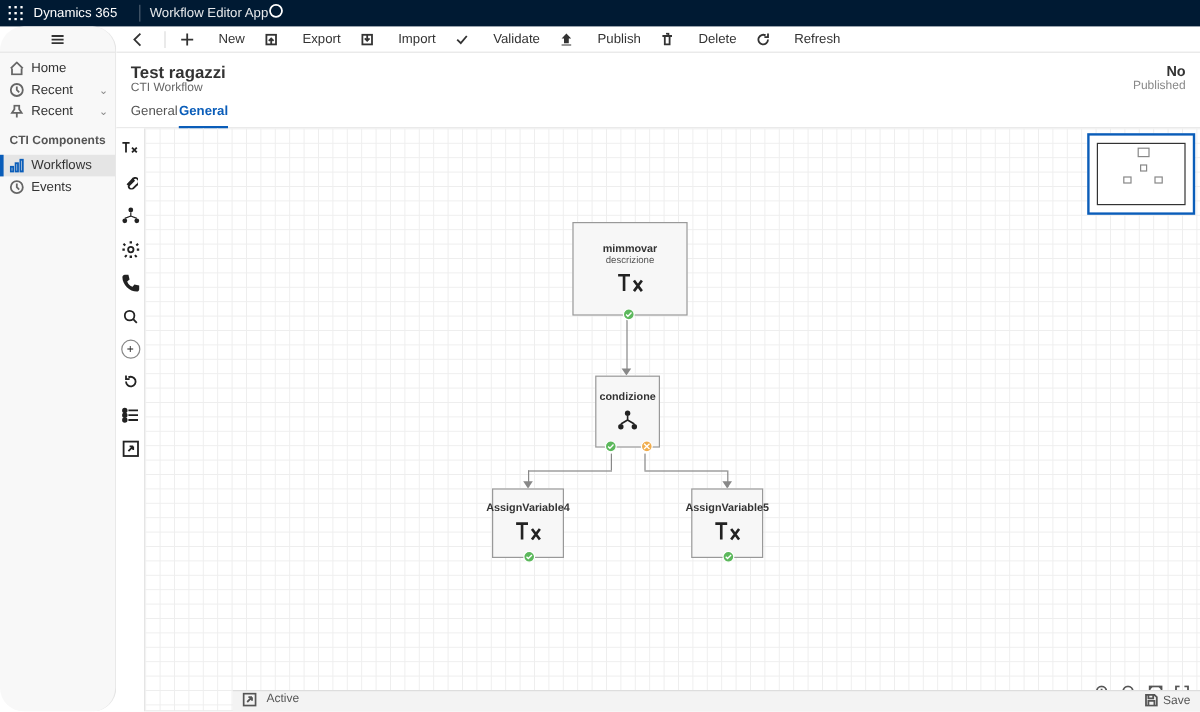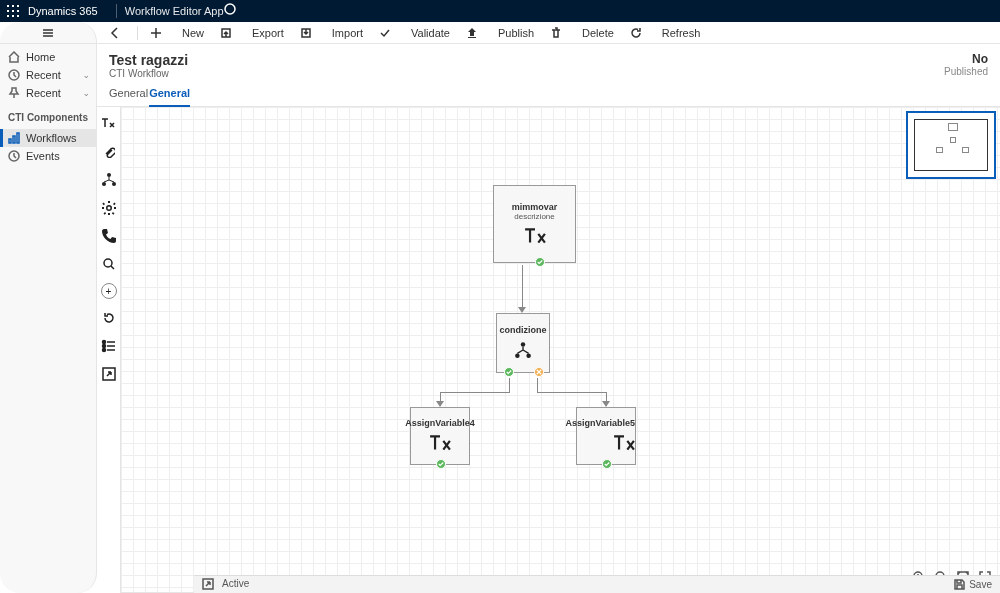--- a/index.html
+++ b/index.html
@@ -372,21 +372,21 @@
                 <line x1="1" y1="9" x2="3" y2="11"></line>
                 <line x1="9" y1="11" x2="11" y2="9"></line>
               </svg>
             </span>
           <span class="z">
               <svg class="ic" viewBox="0 0 12 12">
                 <path d="M1 4 V1 H4 M8 1 H11 V4 M11 8 V11 H8 M4 11 H1 V8"></path>
               </svg>
             </span>
         </div>
-      <div class="node" style="left: 356px; top: 78px; width: 83px; height: 78px; margin-left: 16px;">
+      <div class="node" style="left: 356px; top: 78px; width: 96px; height: 78px;">
             <div class="node-title">mimmovar</div>
             <div class="node-sub">descrizione</div>
             <div class="node-icon"><svg viewBox="0 0 20 16" width="22" height="18" fill="none" stroke="#222" stroke-width="2">
                 <path d="M1 2 H10 M5.5 2 V14 M13 14 L19 6 M13 6 L19 14"></path>
               </svg></div>
             <div class="status-dot green" style="left: 41px;">
               <svg viewBox="0 0 8 8" fill="none" stroke="#fff" stroke-width="1.5">
                 <path d="M1 4 L3 6 L7 2"></path>
               </svg>
             </div>
@@ -414,21 +414,21 @@
             <div class="node-title">AssignVariable4</div>
             <div class="node-icon"><svg viewBox="0 0 20 16" width="22" height="18" fill="none" stroke="#222" stroke-width="2">
                 <path d="M1 2 H10 M5.5 2 V14 M13 14 L19 6 M13 6 L19 14"></path>
               </svg></div>
             <div class="status-dot green" style="left: 25px;">
               <svg viewBox="0 0 8 8" fill="none" stroke="#fff" stroke-width="1.5">
                 <path d="M1 4 L3 6 L7 2"></path>
               </svg>
             </div>
           </div>
-          <div class="node" style="left: 455px; top: 300px; width: 60px; height: 58px; align-items: flex-end;">
+          <div class="node" style="left: 455px; top: 300px; width: 60px; height: 58px;">
             <div class="node-title">AssignVariable5</div>
             <div class="node-icon"><svg viewBox="0 0 20 16" width="22" height="18" fill="none" stroke="#222" stroke-width="2">
                 <path d="M1 2 H10 M5.5 2 V14 M13 14 L19 6 M13 6 L19 14"></path>
               </svg></div>
             <div class="status-dot green" style="left: 25px;">
               <svg viewBox="0 0 8 8" fill="none" stroke="#fff" stroke-width="1.5">
                 <path d="M1 4 L3 6 L7 2"></path>
               </svg>
             </div>
           </div>

